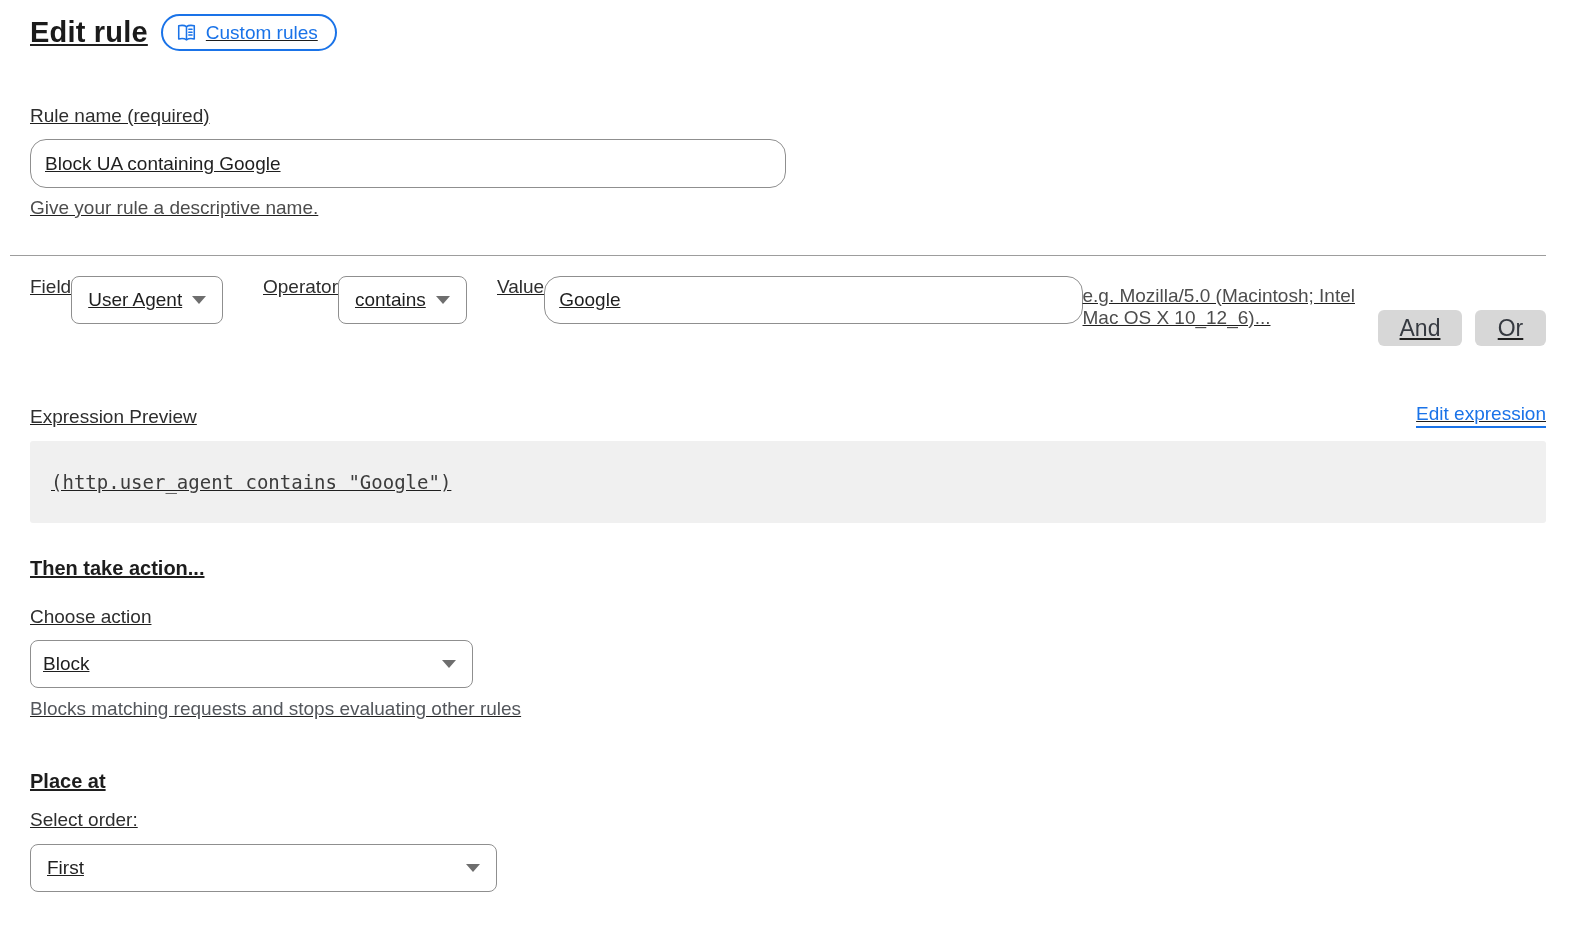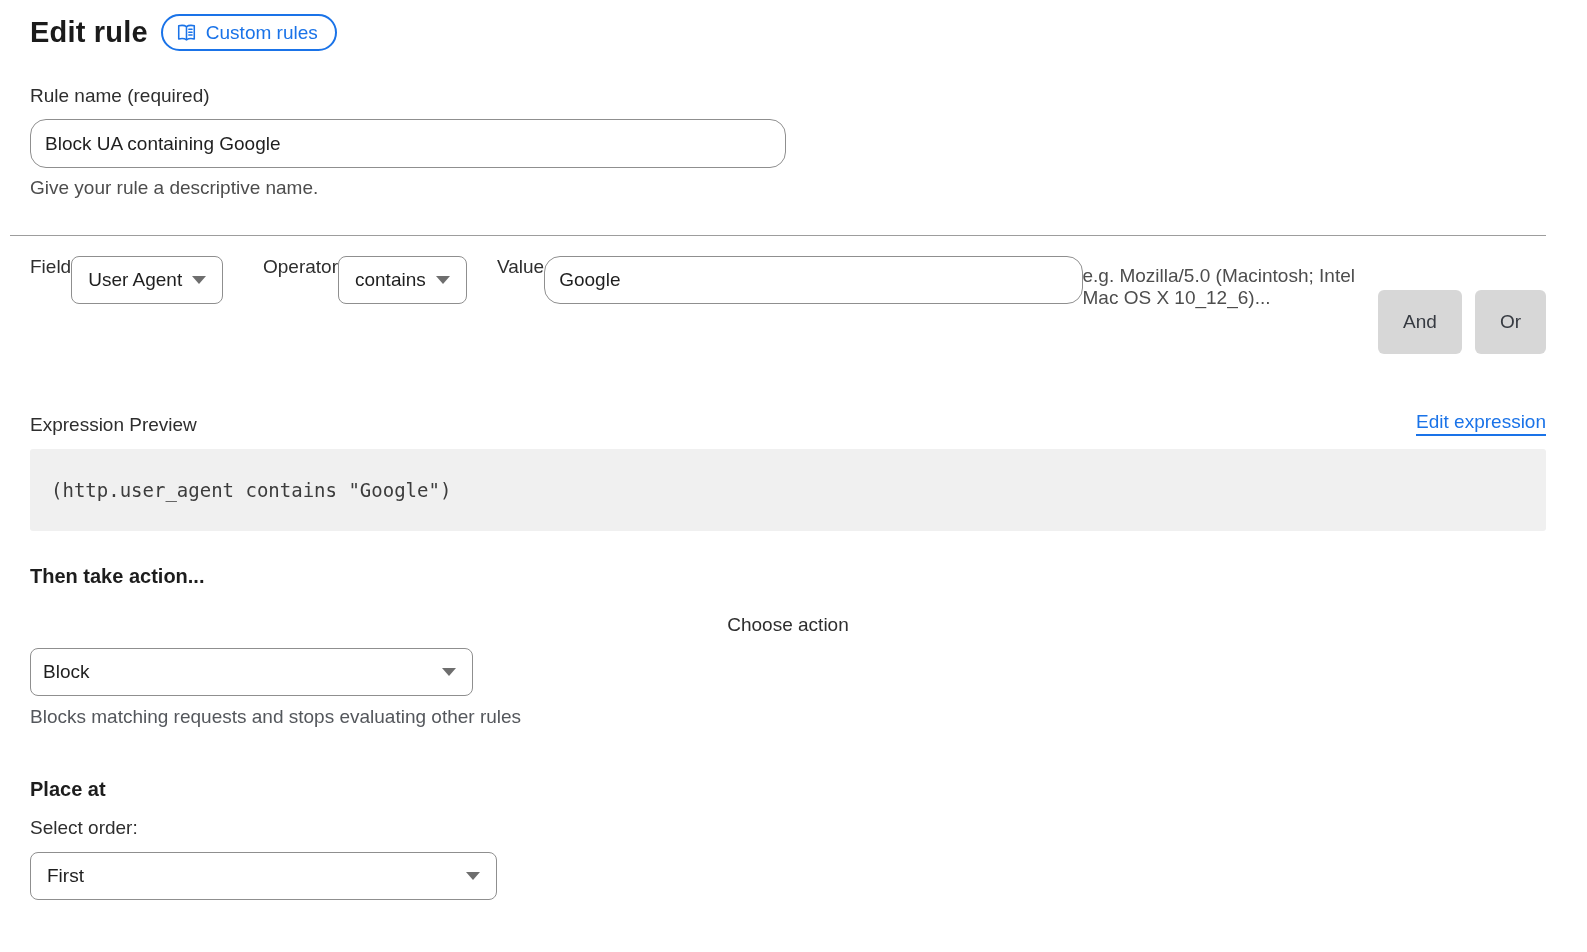--- a/index.html
+++ b/index.html
@@ -10,21 +10,21 @@
   }
   * { box-sizing: border-box; }
   html, body {
     margin: 0; padding: 0;
     background: #ffffff;
     width: 1587px; height: 952px;
     font-family: "Liberation Sans", sans-serif;
     color: #1f1f1f;
     overflow: hidden;
   }
-  .page { padding: 14px 41px 0 30px; }
+  .page { padding: 14px 41px 0 30px; text-decoration: underline; }
 
   
   .title-row { display: flex; align-items: center; gap: 13px; }
   .page-title { font-size: 29px; font-weight: 700; margin: 0; color: #1b1b1b; letter-spacing: 0.2px; }
   .pill-btn {
     height: 37px;
     border: 2px solid var(--accent);
     border-radius: 20px;
     background: #fff;
     color: var(--accent);
@@ -34,21 +34,21 @@
     padding: 0 17px 0 13px;
     cursor: pointer;
   }
   .pill-btn svg { display: block; }
 
   
   .form-label { font-size: 19px; color: #2e2e2e; }
   .helper { font-size: 19px; color: #4d4d4d; margin-top: 9px; }
 
   
-  .rule-name-label { margin-top: 34px; }
+  .rule-name-label { margin-top: 54px; }
   .text-input {
     height: 49px;
     border: 1px solid var(--border-gray);
     border-radius: 16px;
     font-size: 19px;
     font-family: inherit;
     color: #1f1f1f;
     padding: 0 14px;
     background: #fff;
     outline: none;
@@ -79,27 +79,27 @@
   .chevron {
     width: 0; height: 0;
     border-left: 7px solid transparent;
     border-right: 7px solid transparent;
     border-top: 8px solid #6e6e6e;
     margin-left: 10px;
     flex: none;
   }
   .value-input { width: 100%; height: 48px; }
   .logic-btn {
-    height: 64px;
+    height: 36px;
     margin-top: 34px;
     border: none;
     border-radius: 6px;
     background: var(--button-gray);
     color: #363a41;
-    font-size: 19px;
+    font-size: 23px;
     font-family: inherit;
     cursor: pointer;
   }
   .and-btn { width: 84px; }
   .or-btn { width: 71px; }
 
   
   .preview-header { display: flex; justify-content: space-between; align-items: flex-end; margin-top: 57px; }
   .edit-link {
     color: var(--accent);
@@ -117,21 +117,21 @@
     display: flex; align-items: center;
     padding: 0 21px;
     font-family: "DejaVu Sans Mono", "Liberation Mono", monospace;
     font-size: 19px;
     color: #3c3c3c;
   }
 
   
   .section-heading { font-size: 20px; font-weight: 700; margin: 0; color: #1d1d1d; }
   .action-heading { margin-top: 34px; }
-  .action-label { margin-top: 26px; display: block; text-align: center; }
+  .action-label { margin-top: 26px; display: block; }
   .action-select { width: 443px; margin-top: 12px; padding-left: 12px; }
   .action-helper { color: #54575c; margin-top: 10px; }
   .place-heading { margin-top: 50px; }
   .order-label { margin-top: 16px; display: block; }
   .order-select { width: 467px; margin-top: 13px; }
 </style>
 </head>
 <body>
 
 <div class="page">

